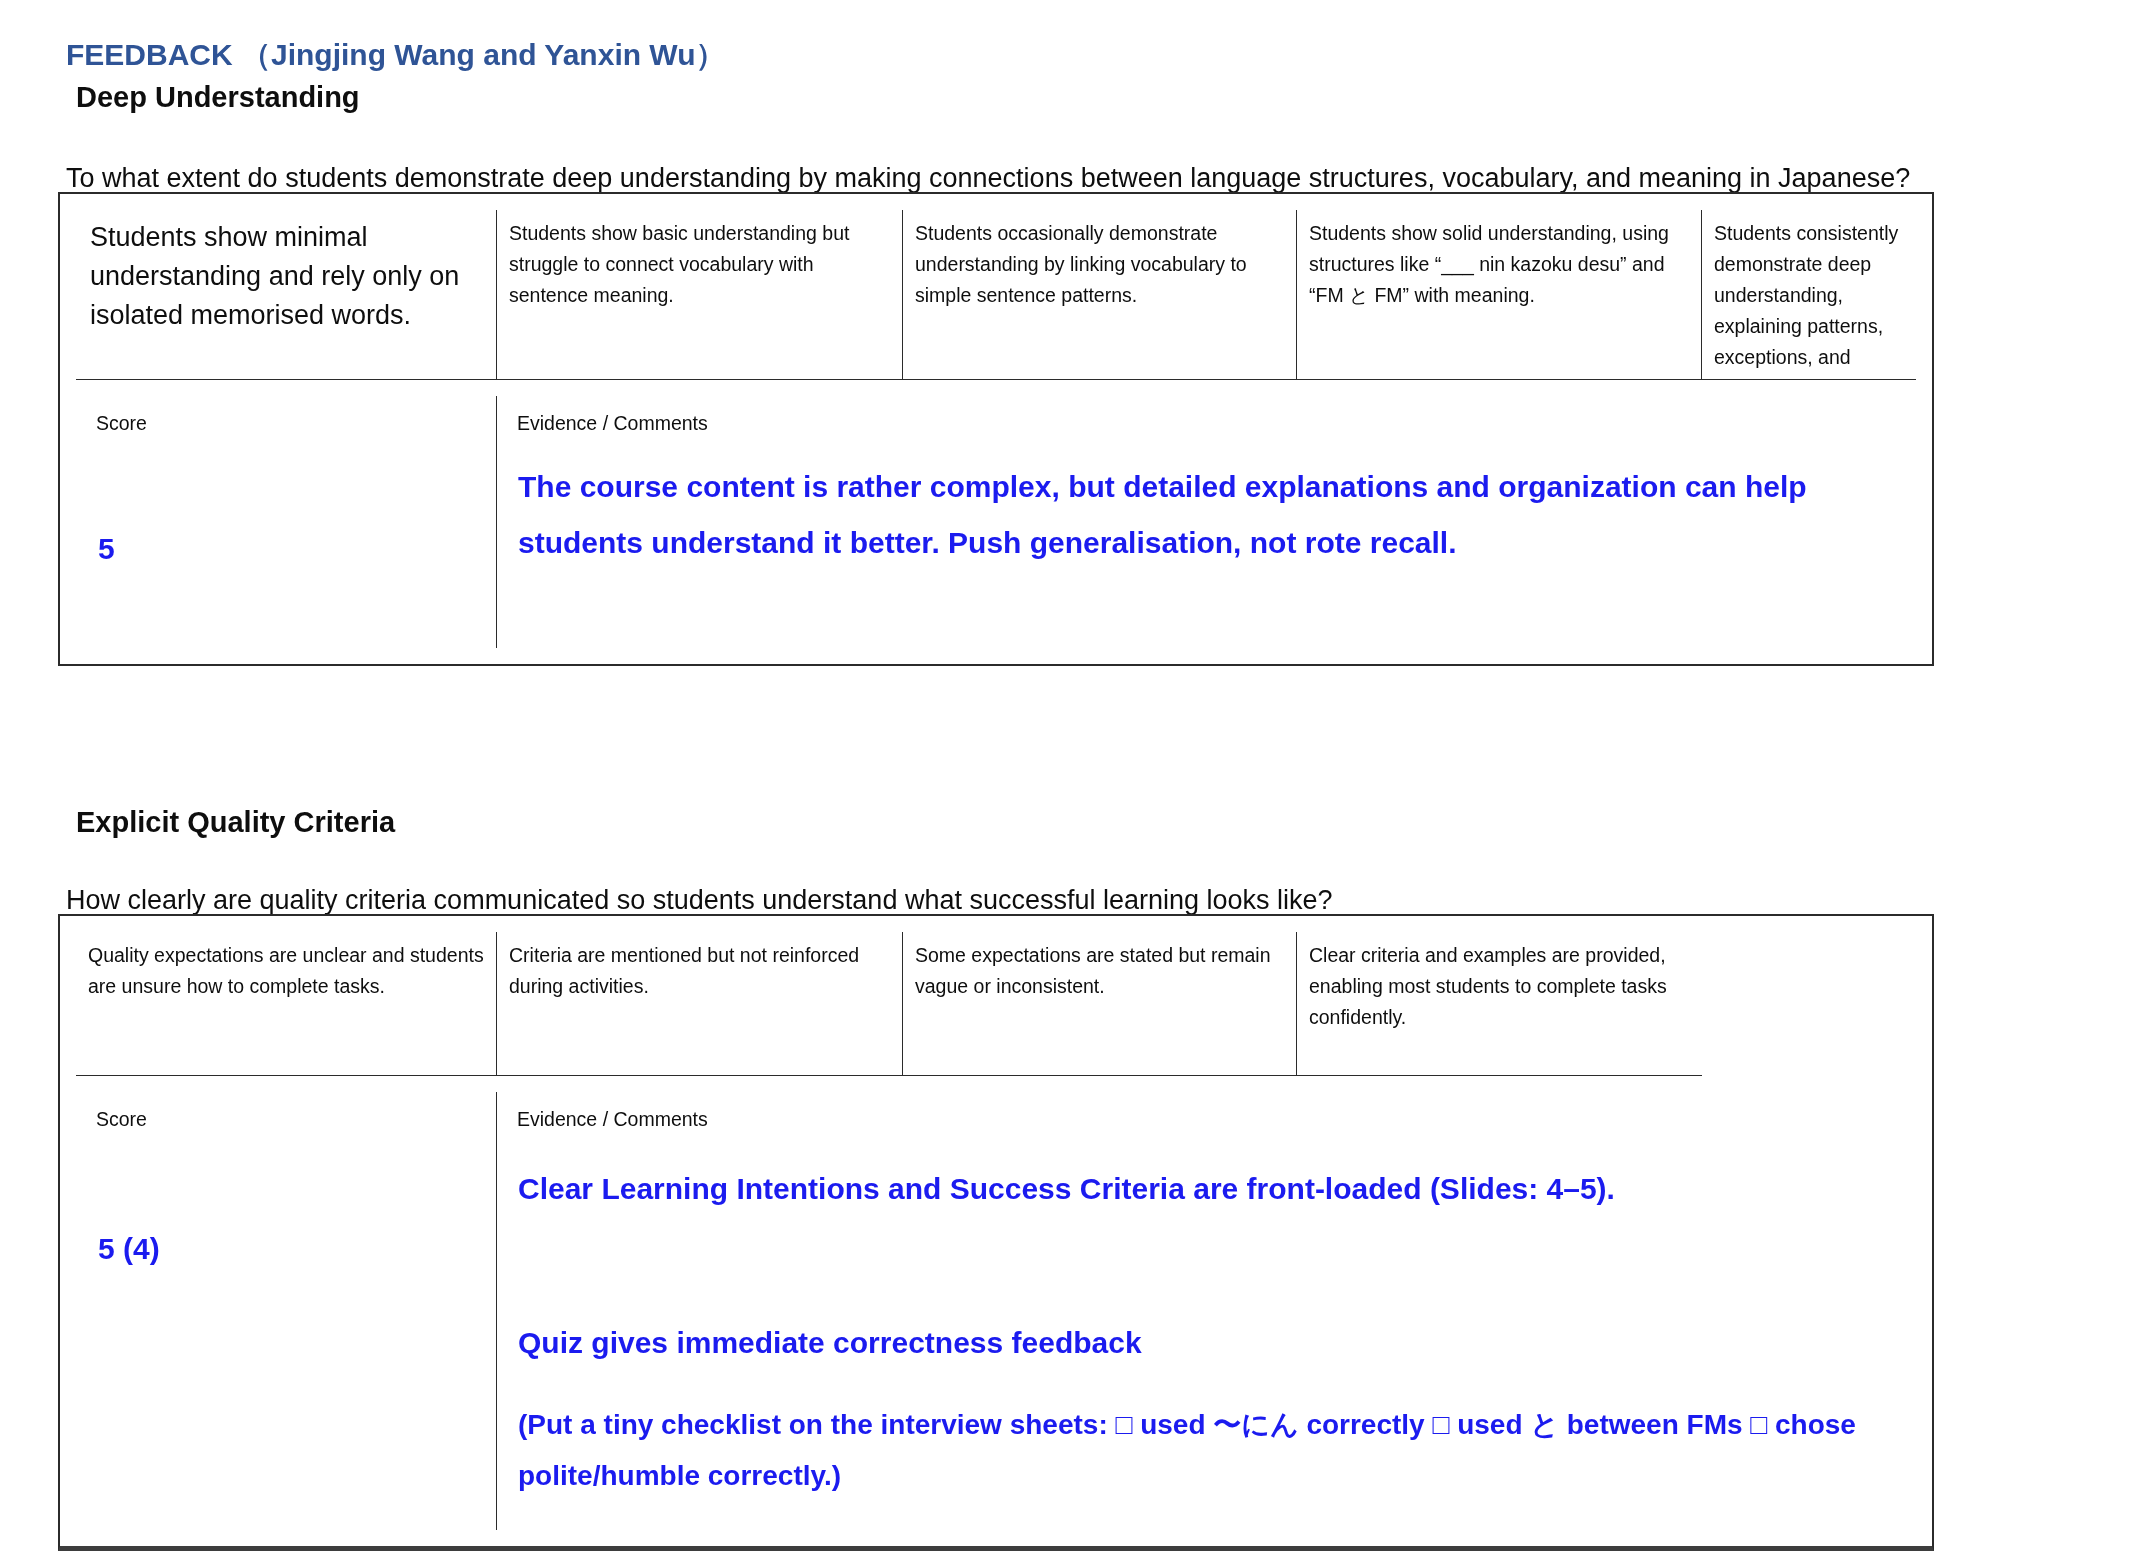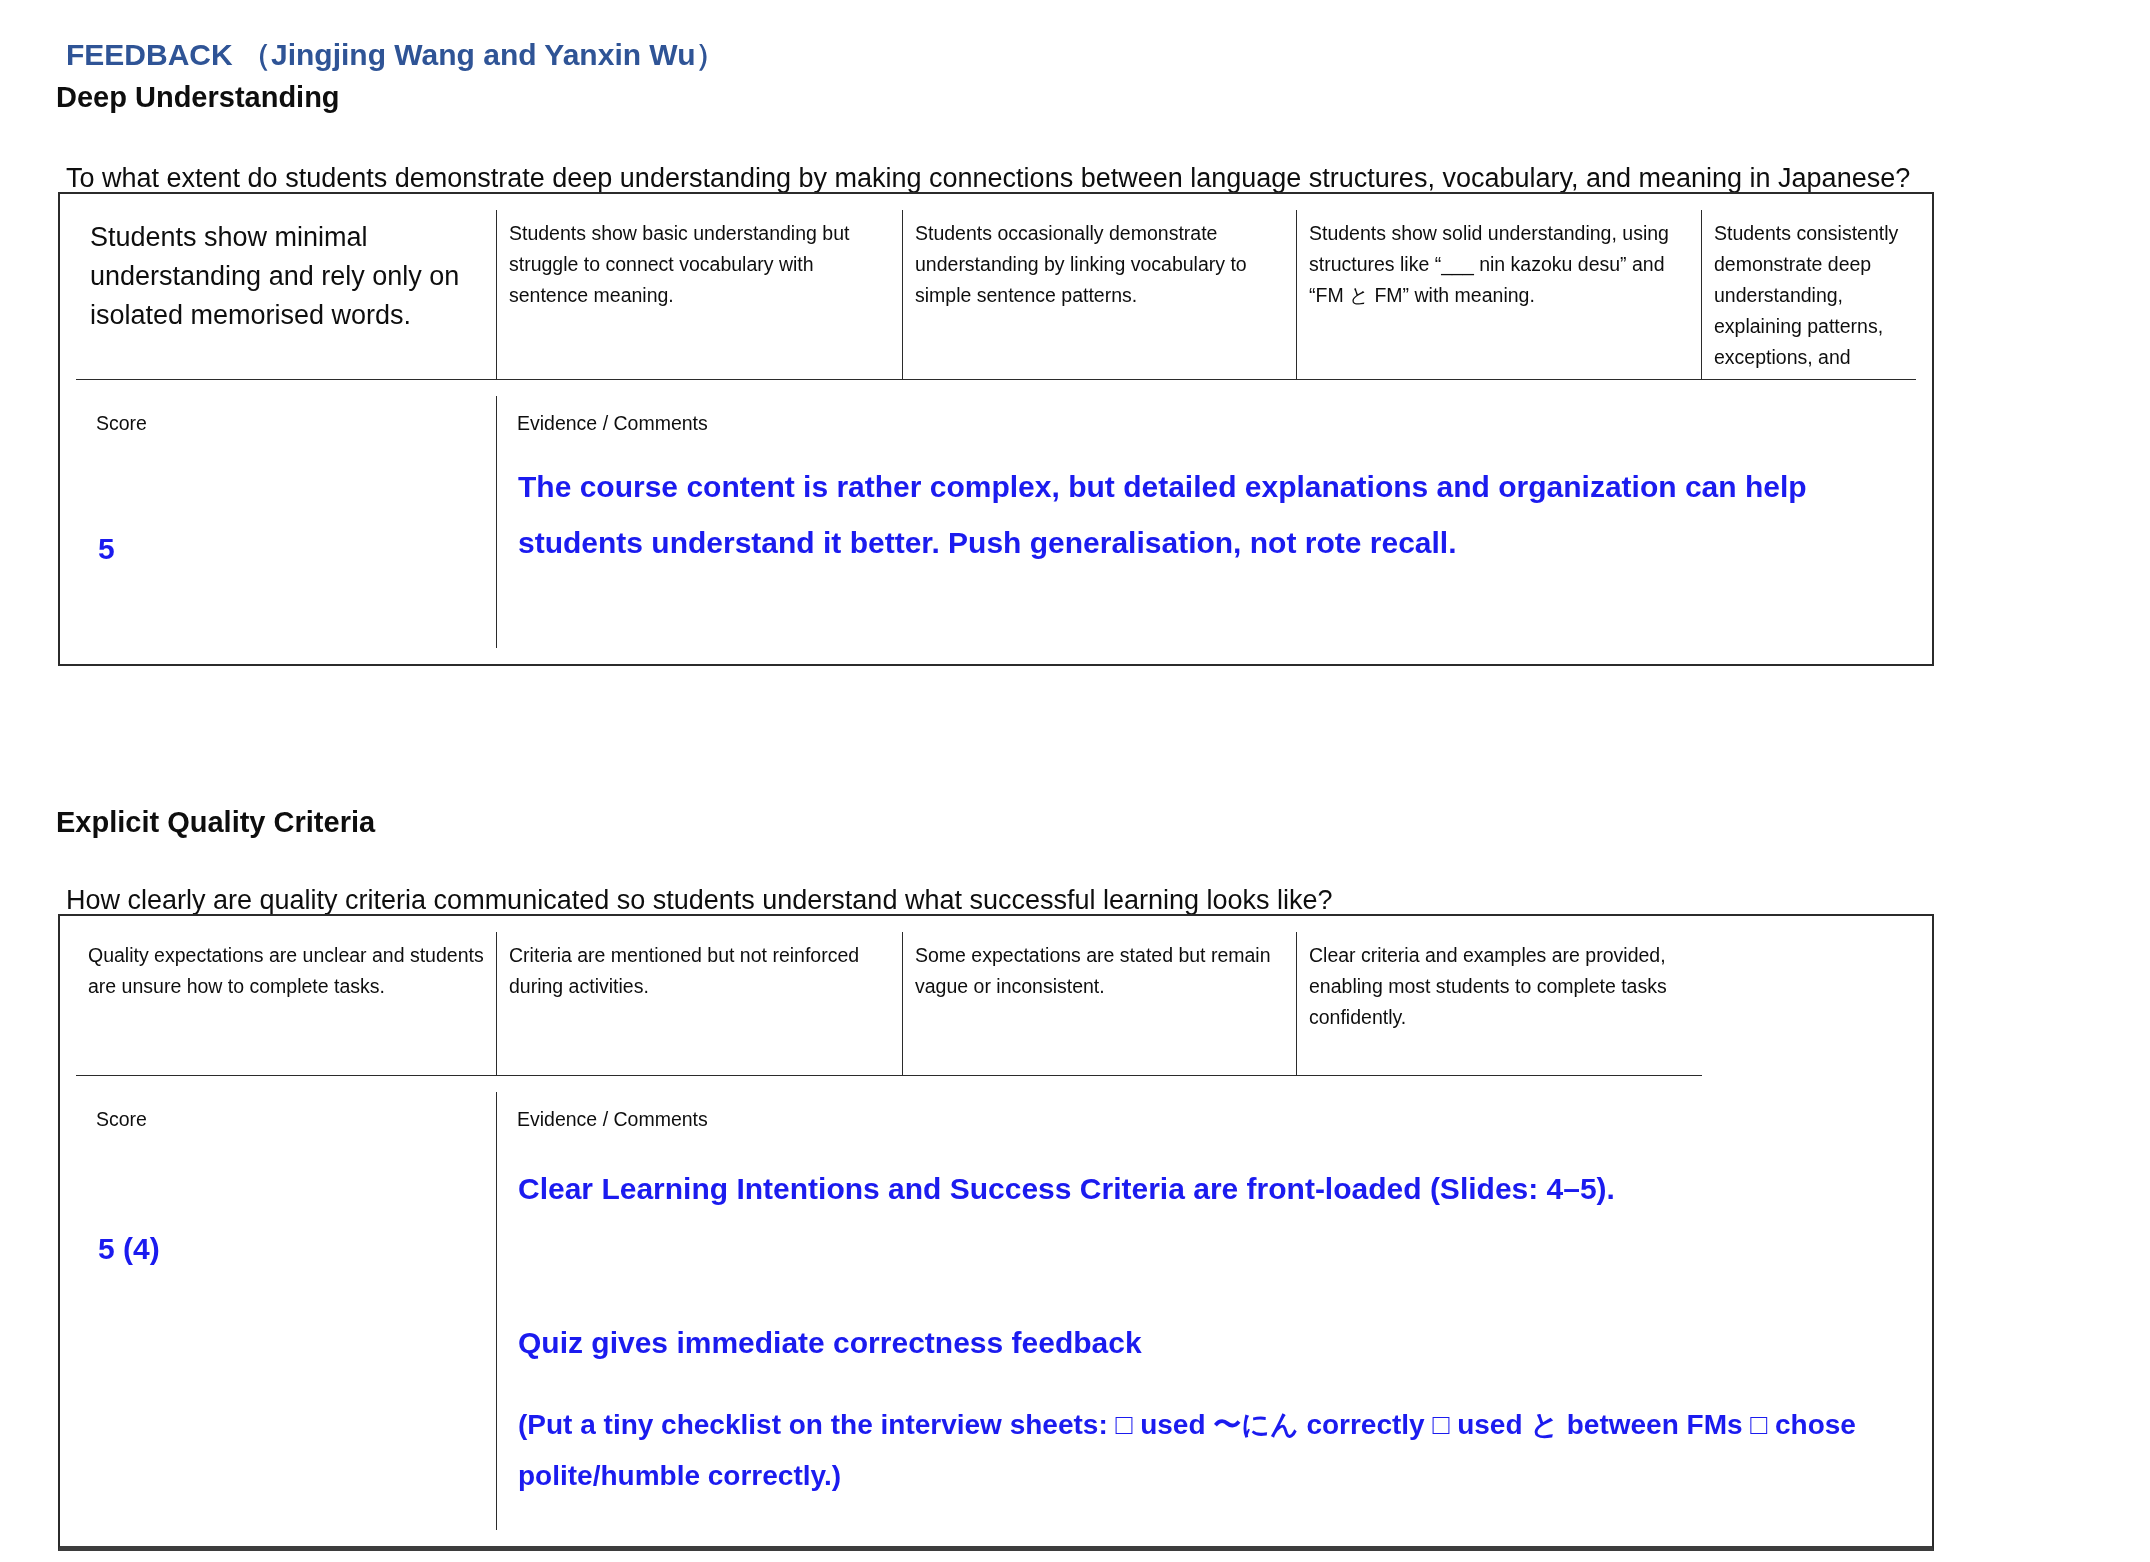--- a/index.html
+++ b/index.html
@@ -7,21 +7,21 @@
     --accent:#2f5496;
     --border:#2b2b2b;
     --ink:#0e0e0e;
   }
   *{margin:0;padding:8px;box-sizing:border-box;}
   html,body{background:#ffffff;}
   body{font-family:"Liberation Sans", sans-serif;color:var(--ink);}
   .page{position:relative;width:2150px;height:1562px;background:#ffffff;overflow:hidden;}
 
   .doc-title{position:absolute;left:42px;top:11px;font-size:30px;font-weight:700;color:var(--accent);white-space:nowrap;}
-  .section-heading{position:absolute;left:32px;font-size:29px;font-weight:700;color:var(--ink);white-space:nowrap;}
+  .section-heading{position:absolute;left:52px;font-size:29px;font-weight:700;color:var(--ink);white-space:nowrap;}
   .heading-1{top:57px;}
   .heading-2{top:782px;}
   .rubric-question{position:absolute;left:42px;font-size:27px;color:var(--ink);white-space:nowrap;}
   .question-1{top:139px;}
   .question-2{top:861px;}
 
   .rubric-table{position:absolute;left:42px;width:1876px;border:2px solid var(--border);background:#fff;}
   .table-1{top:176px;}
   .table-2{top:898px;border-bottom:5px solid #3d3d3d;}
 

